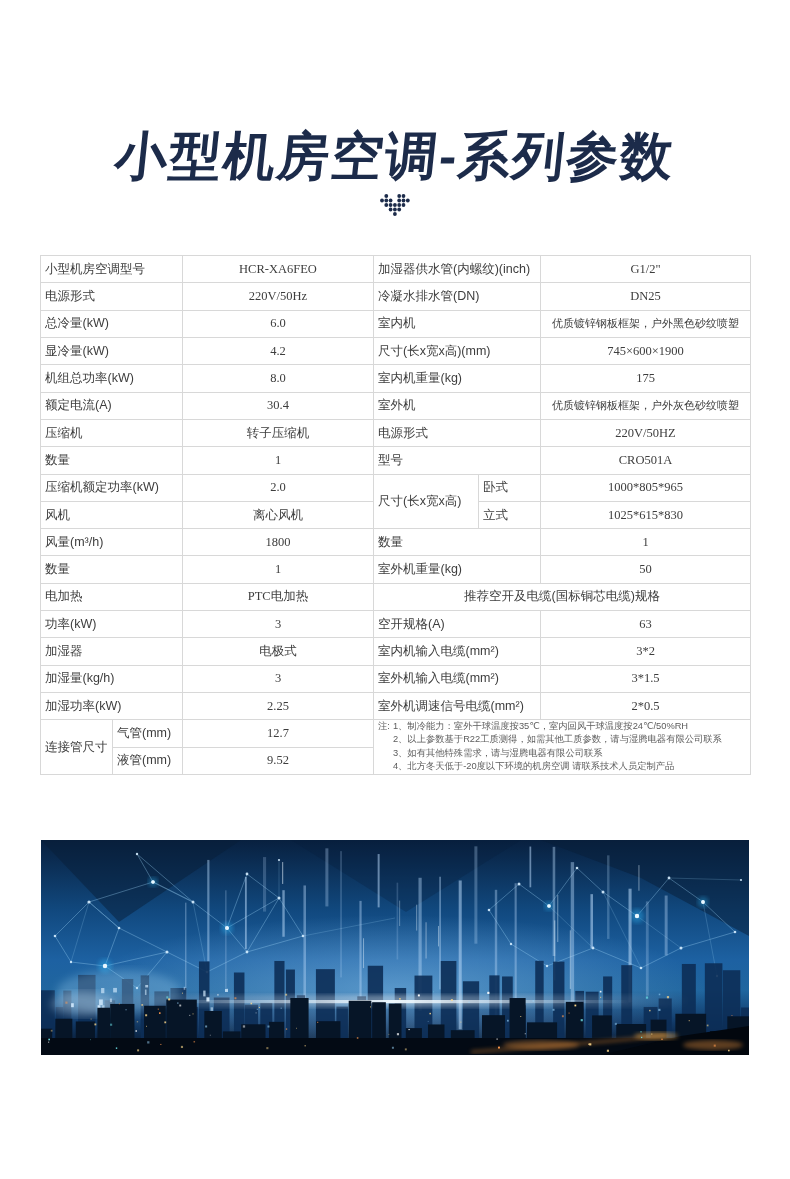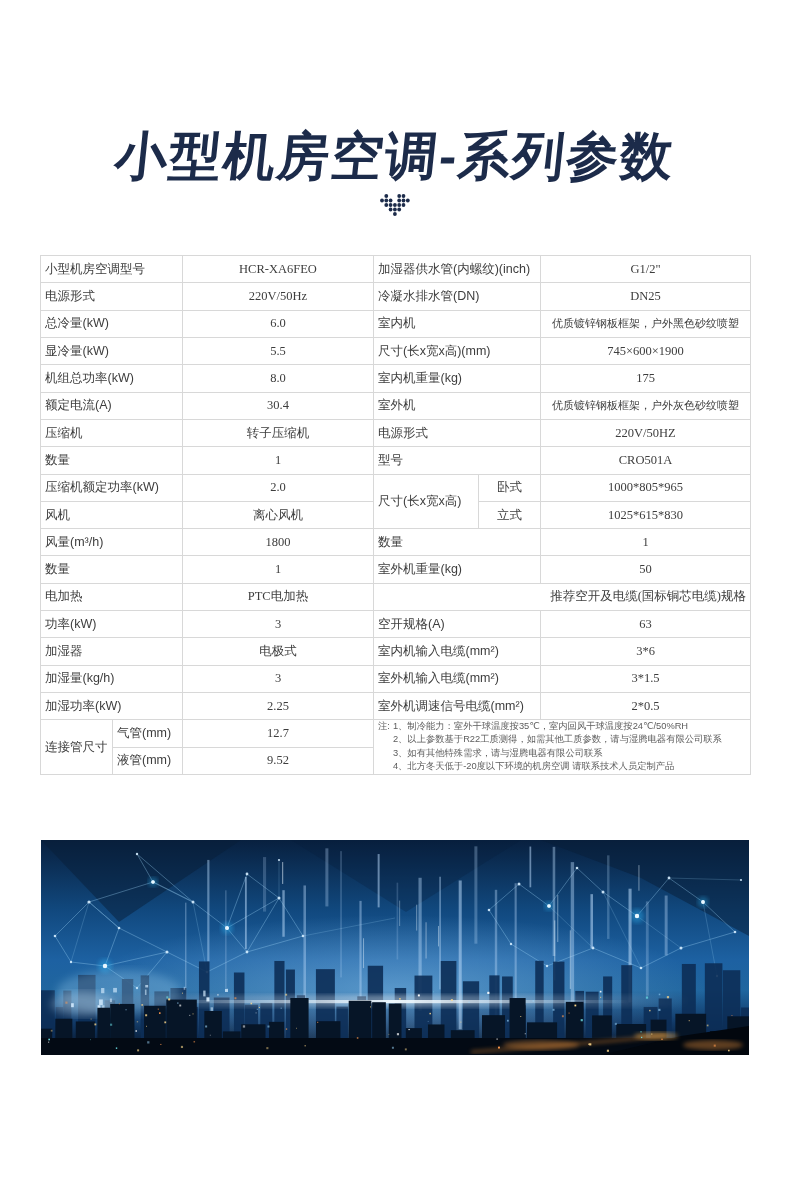--- a/index.html
+++ b/index.html
@@ -32,24 +32,24 @@
   table.spec td{
     border:1px solid #d8d8d8;
     padding:0 4px;
     height:26.3px;
     overflow:hidden;
     white-space:nowrap;
   }
   td.lbl{text-align:left;padding-left:13px;}
   td.lbl-narrow{text-align:left;padding-left:6px;}
   td.sub{text-align:left;padding-left:9px;}
-  td.sub-c{text-align:center;}
+  td.sub-c{text-align:left;}
   td.val{text-align:center;font-family:Liberation Serif, serif;}
   td.val-long{text-align:center;font-size:11px;}
-  td.section{text-align:right;padding-left:11px;font-family:Liberation Serif, serif;}
+  td.section{text-align:center;padding-left:11px;}
   td.notes-cell{
     vertical-align:top;
     padding:5px 6px 3px 8px;
     white-space:normal;
   }
   .notes-flex{display:flex;font-size:9.3px;line-height:1.42;color:#5c5c5c;}
   .notes-prefix{flex:0 0 auto;margin-right:3px;}
   .note-item{white-space:nowrap;}
 
   
@@ -118,21 +118,21 @@
           <td class="val">DN25</td>
         </tr>
         <tr>
           <td colspan="2" class="lbl">总冷量(kW)</td>
           <td class="val">6.0</td>
           <td colspan="2" class="lbl">室内机</td>
           <td class="val-long">优质镀锌钢板框架，户外黑色砂纹喷塑</td>
         </tr>
         <tr>
           <td colspan="2" class="lbl">显冷量(kW)</td>
-          <td class="val">5.5</td>
+          <td class="val">4.2</td>
           <td colspan="2" class="lbl">尺寸(长x宽x高)(mm)</td>
           <td class="val">745×600×1900</td>
         </tr>
         <tr>
           <td colspan="2" class="lbl">机组总功率(kW)</td>
           <td class="val">8.0</td>
           <td colspan="2" class="lbl">室内机重量(kg)</td>
           <td class="val">175</td>
         </tr>
         <tr>
@@ -186,21 +186,21 @@
         <tr>
           <td colspan="2" class="lbl">功率(kW)</td>
           <td class="val">3</td>
           <td colspan="2" class="lbl">空开规格(A)</td>
           <td class="val">63</td>
         </tr>
         <tr>
           <td colspan="2" class="lbl">加湿器</td>
           <td class="val">电极式</td>
           <td colspan="2" class="lbl">室内机输入电缆(mm²)</td>
-          <td class="val">3*6</td>
+          <td class="val">3*2</td>
         </tr>
         <tr>
           <td colspan="2" class="lbl">加湿量(kg/h)</td>
           <td class="val">3</td>
           <td colspan="2" class="lbl">室外机输入电缆(mm²)</td>
           <td class="val">3*1.5</td>
         </tr>
         <tr>
           <td colspan="2" class="lbl">加湿功率(kW)</td>
           <td class="val">2.25</td>

